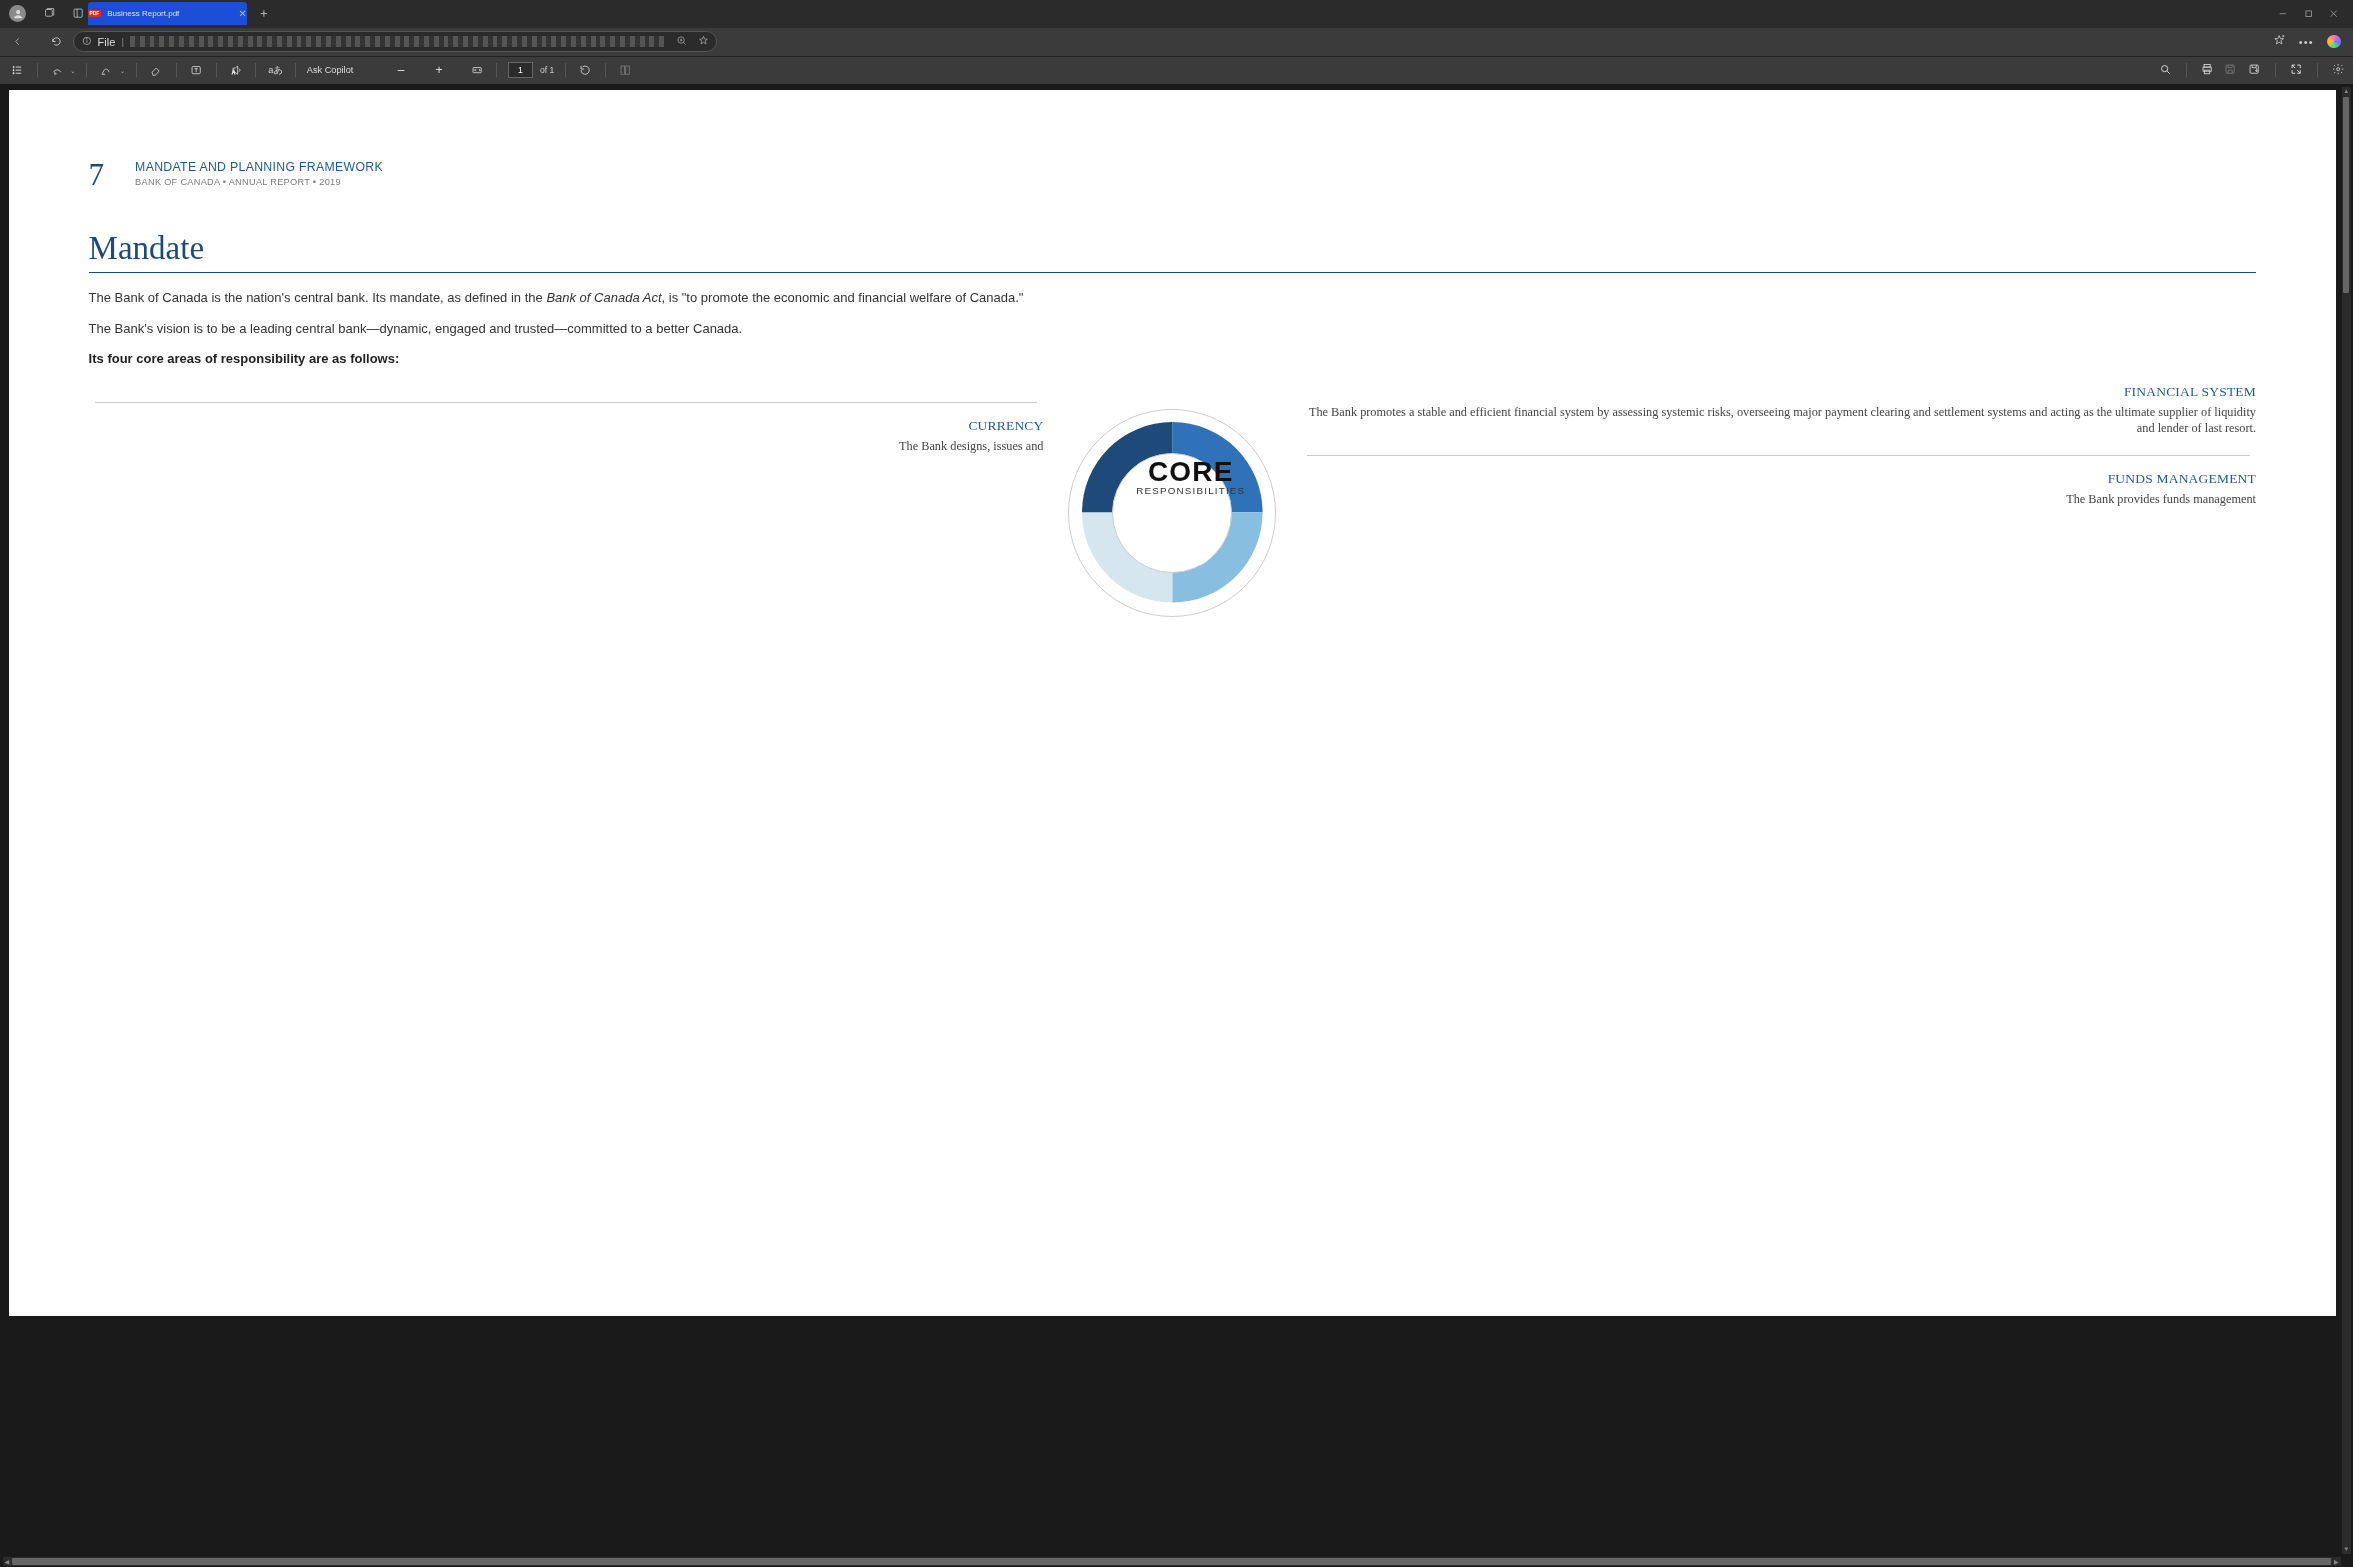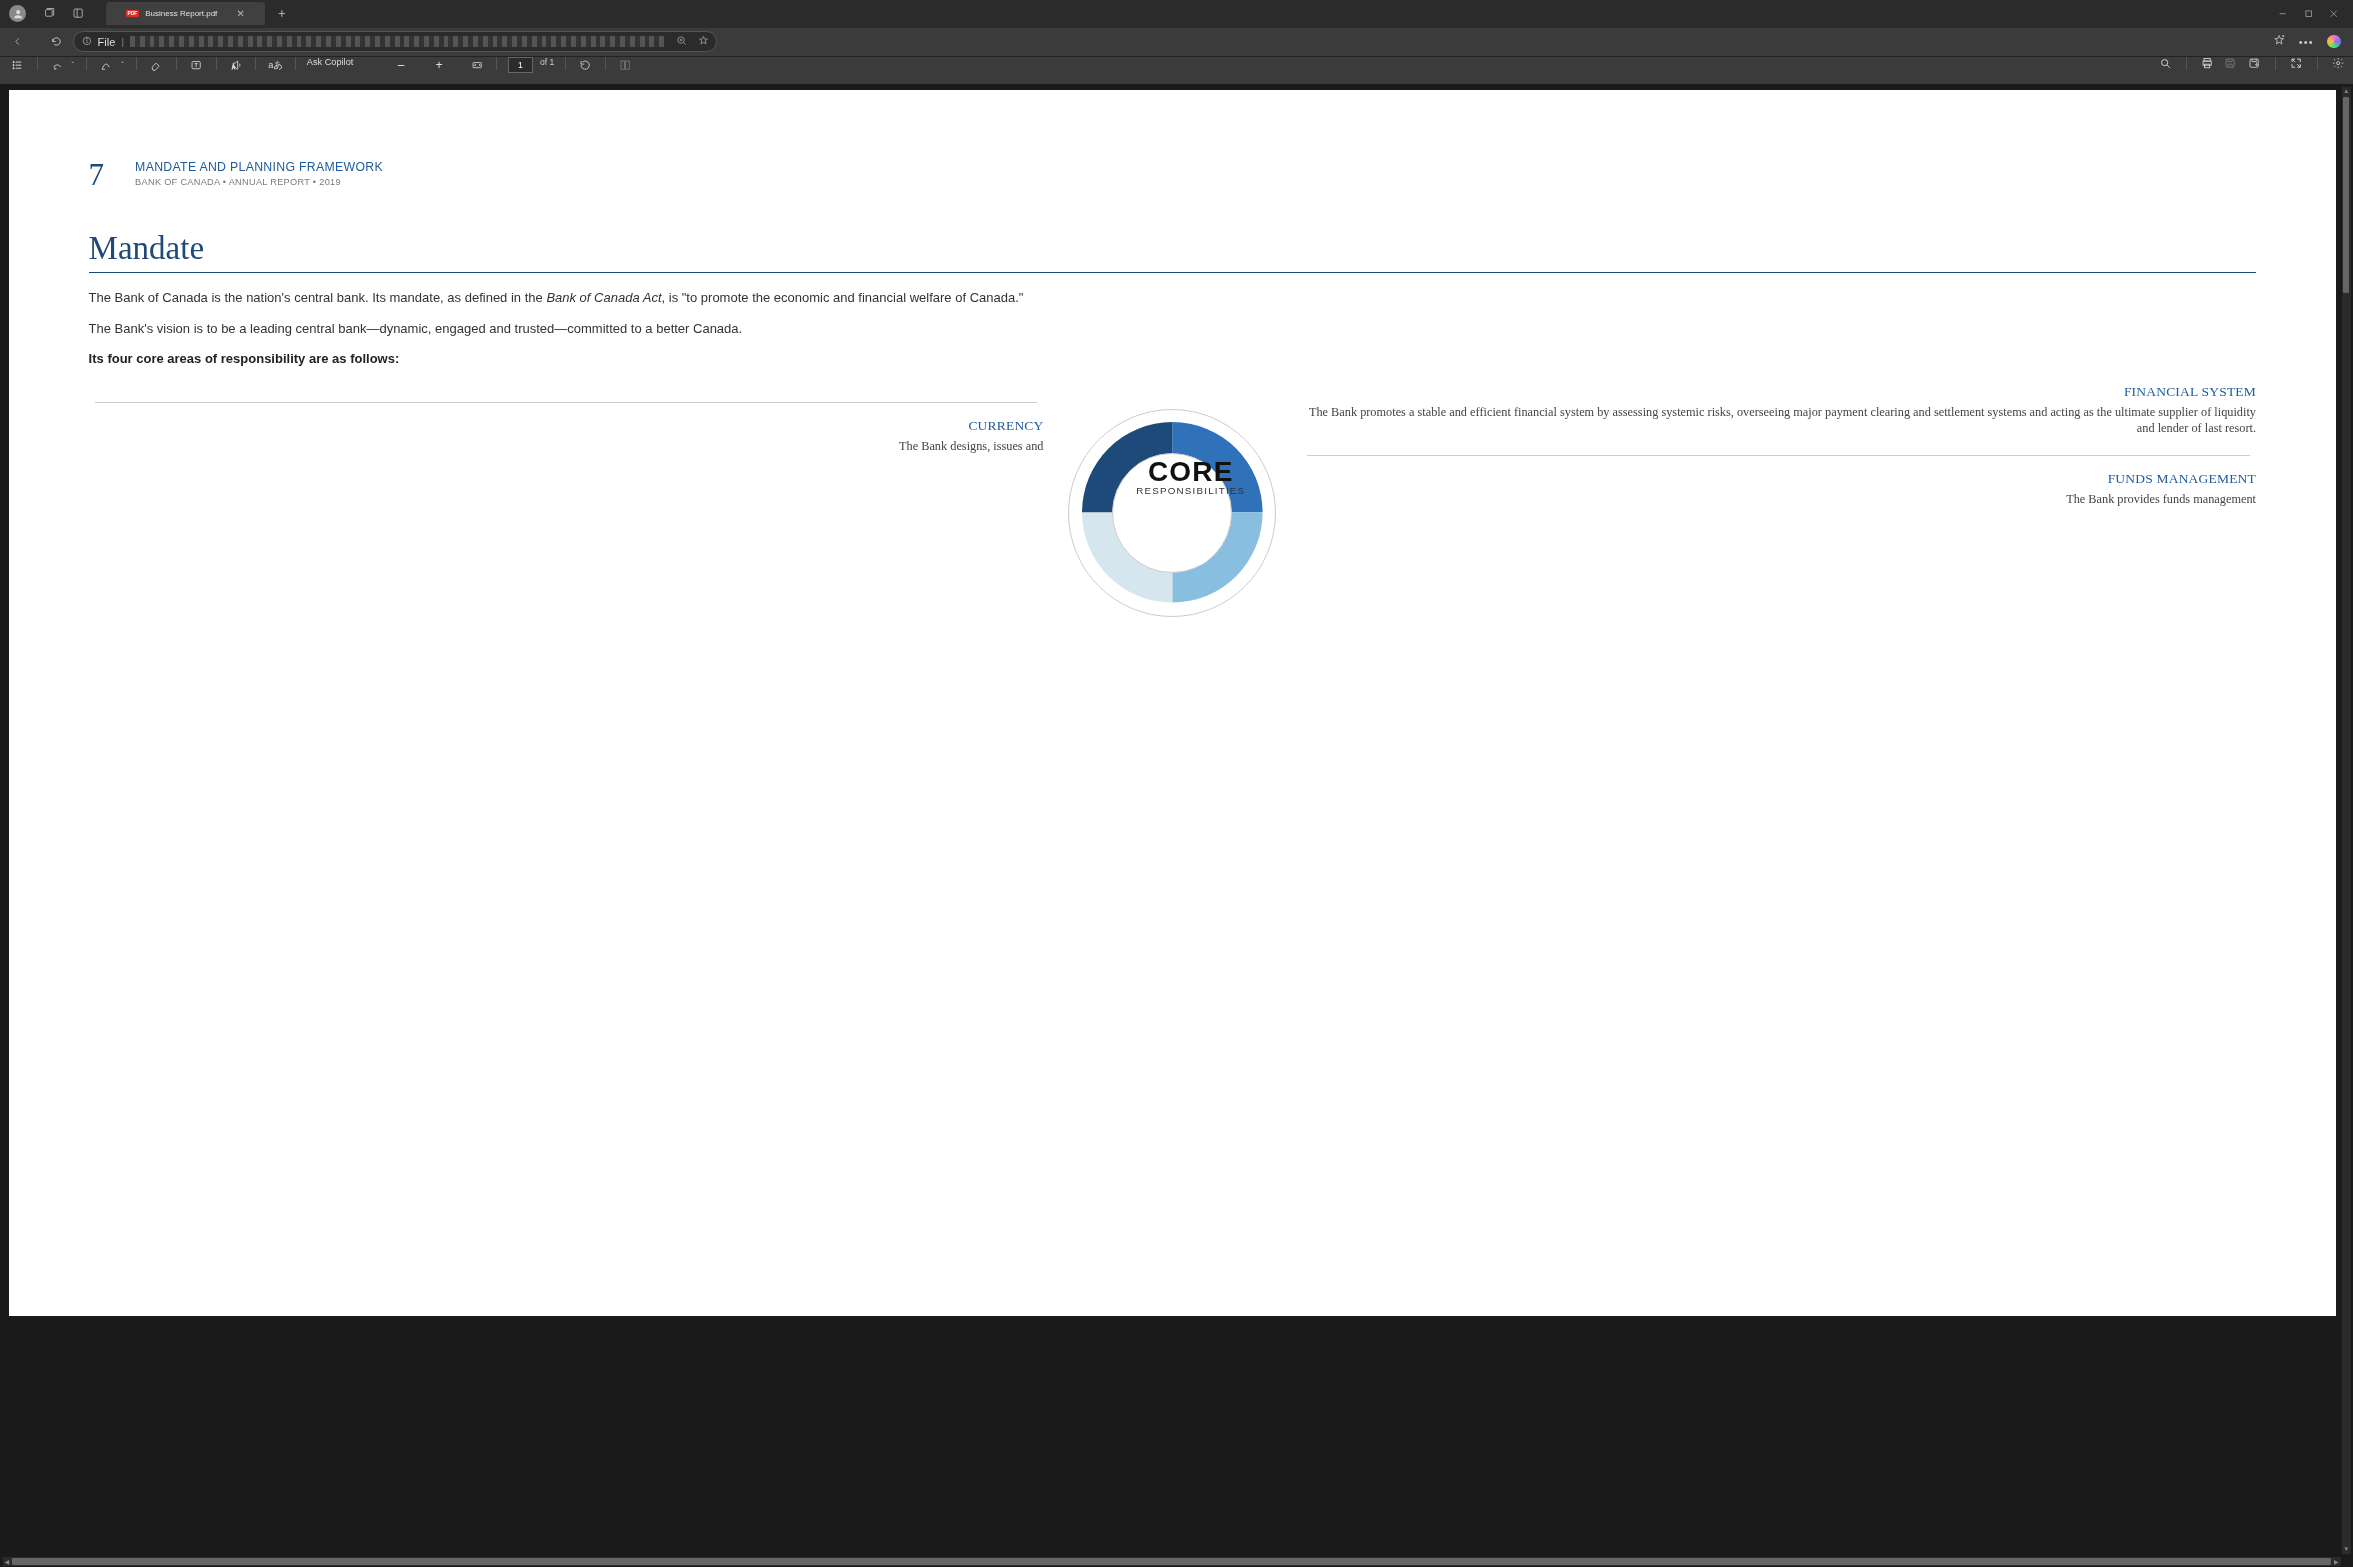--- a/index.html
+++ b/index.html
@@ -7,21 +7,21 @@
   
   .window { width: 100%; height: 100%; display: flex; flex-direction: column; background: #2b2b2b; }
   
   
   .title-bar { height: 27.6px; background: #2b2b2b; display: flex; align-items: center; }
   .profile-icon { width: 17px; height: 17px; border-radius: 50%; background: #8a8a8a; margin-left: 9.2px; display:flex; align-items:center; justify-content:center; }
   .profile-icon svg { width: 12.3px; height: 12.3px; fill: #cccccc; }
   .tab-icons { display: flex; gap: 17px; margin-left: 17px; }
   .tab-icon-btn { color: #cccccc; }
   .tab-icon-btn svg { width: 12.3px; height: 12.3px; }
-  .tab { display: flex; align-items: center; background: #404040; height: 23px; margin-left: 21px; border-radius: 3.7px 3.7px 0 0; padding: 0 20px; gap: 6.1px; min-width: 159px; }
+  .tab { display: flex; align-items: center; background: #1d4ed8; height: 23px; margin-left: 3px; border-radius: 3.7px 3.7px 0 0; padding: 0 0; gap: 6.1px; min-width: 159px; }
   .pdf-badge { background: #d93025; color: white; font-size: 4.9px; font-weight: bold; padding: 1.2px 1.8px; border-radius: 1.2px; }
   .tab-title { color: #e0e0e0; font-size: 8px; flex: 1; }
   .tab-close { color: #bbb; font-size: 9.8px; }
   .new-tab { color: #ccc; margin-left: 11px; font-size: 12.3px; }
   .window-controls { margin-left: auto; display: flex; gap: 18.4px; padding-right: 15.3px; color: #aaa; }
   .window-controls span svg { width: 7.4px; height: 7.4px; }
   
   
   .addr-row { height: 28px; background: #3b3b3b; display: flex; align-items: center; padding: 0 6.1px; gap: 6.1px; }
   .nav-btn { width: 22px; height: 22px; display: flex; align-items: center; justify-content: center; color: #aaa; }
@@ -31,21 +31,21 @@
   .addr-box .file-label { color: #ddd; font-size: 11px; }
   .addr-box .divider { color: #888; }
   .addr-box .redacted { flex: 1; height: 11px; background: repeating-linear-gradient(90deg, #555 0, #555 4.9px, #333 4.9px, #333 9.8px); filter: blur(0.6px); margin-right: 6.1px; }
   .addr-right-icons { display: flex; gap: 11px; color: #aaa; align-items:center; }
   .addr-right-icons svg { width: 11px; height: 11px; }
   .right-icons { display: flex; gap: 13.5px; margin-left: auto; margin-right: 6.1px; color: #ccc; align-items:center;}
   .right-icons svg { width: 12.3px; height: 12.3px; }
   .copilot-dot { width: 13.5px; height: 13.5px; border-radius: 50%; background: conic-gradient(#ff6ec7, #7873f5, #4ade80, #fbbf24, #ff6ec7); }
 
   
-  .pdf-toolbar { height: 28px; background: #3b3b3b; border-top: 0.6px solid #222; display: flex; align-items: flex-start; padding: 0 8.6px; gap: 7.4px; color: #ddd; }
+  .pdf-toolbar { height: 28px; background: #3b3b3b; border-top: 0.6px solid #222; display: flex; align-items: center; padding: 0 8.6px; gap: 7.4px; color: #ddd; }
   .tb-btn { display: flex; align-items: center; justify-content: center; min-width: 17px; height: 17px; }
   .tb-btn svg { width: 12.3px; height: 12.3px; }
   .tb-sep { width: 0.6px; height: 13.5px; background: #555; margin: 0 3.7px; }
   .tb-chev { font-size: 6.1px; color: #bbb; margin-left: -2.5px; }
   .tb-text { font-size: 9.2px; }
   .page-input { width: 24.5px; height: 16px; background: #2b2b2b; border: 0.6px solid #666; color: #fff; text-align: center; font-size: 8.6px; }
   .page-of { color: #ccc; font-size: 8.6px; }
   .tb-right { margin-left: auto; display: flex; align-items: center; gap: 11px; color: #ddd; }
   .tb-right svg { width: 12.3px; height: 12.3px; }
   .tb-disabled { opacity: 0.4; }

